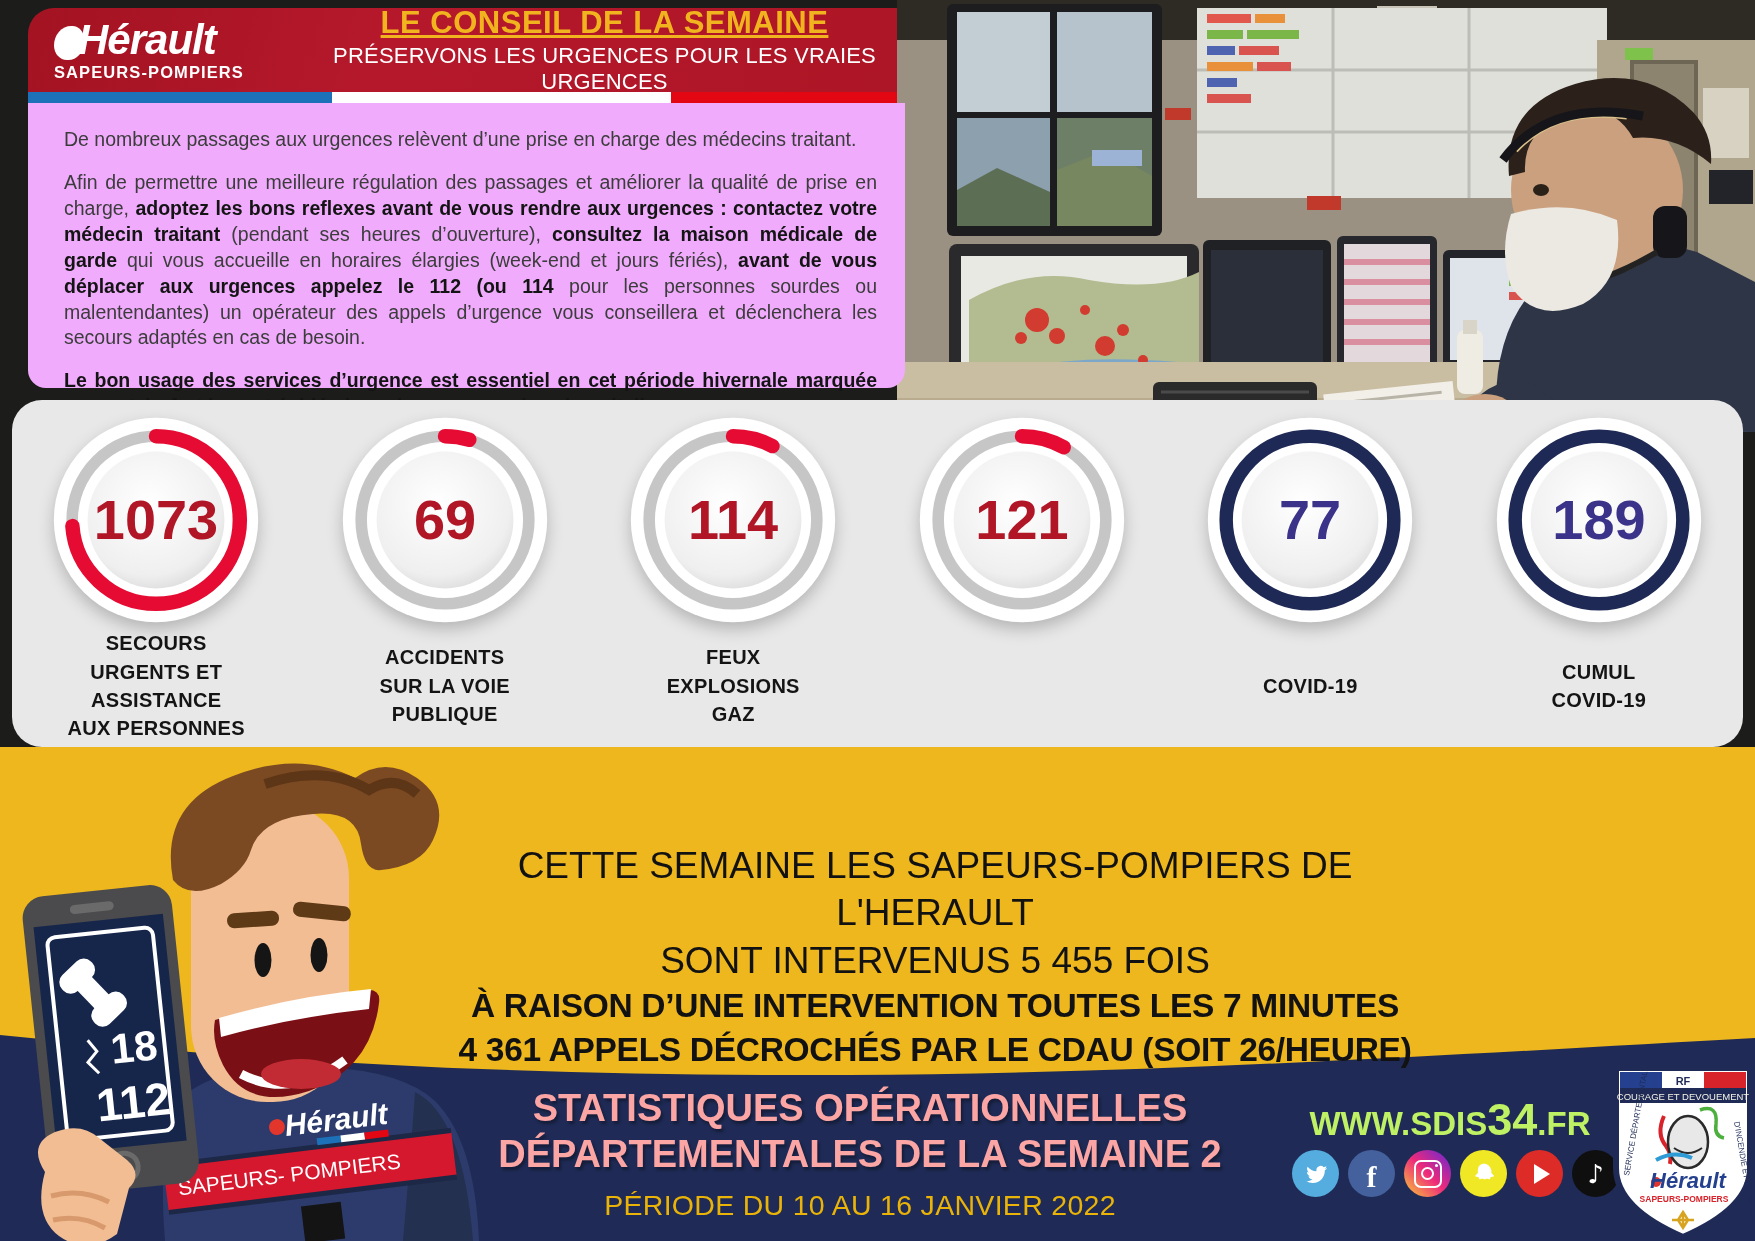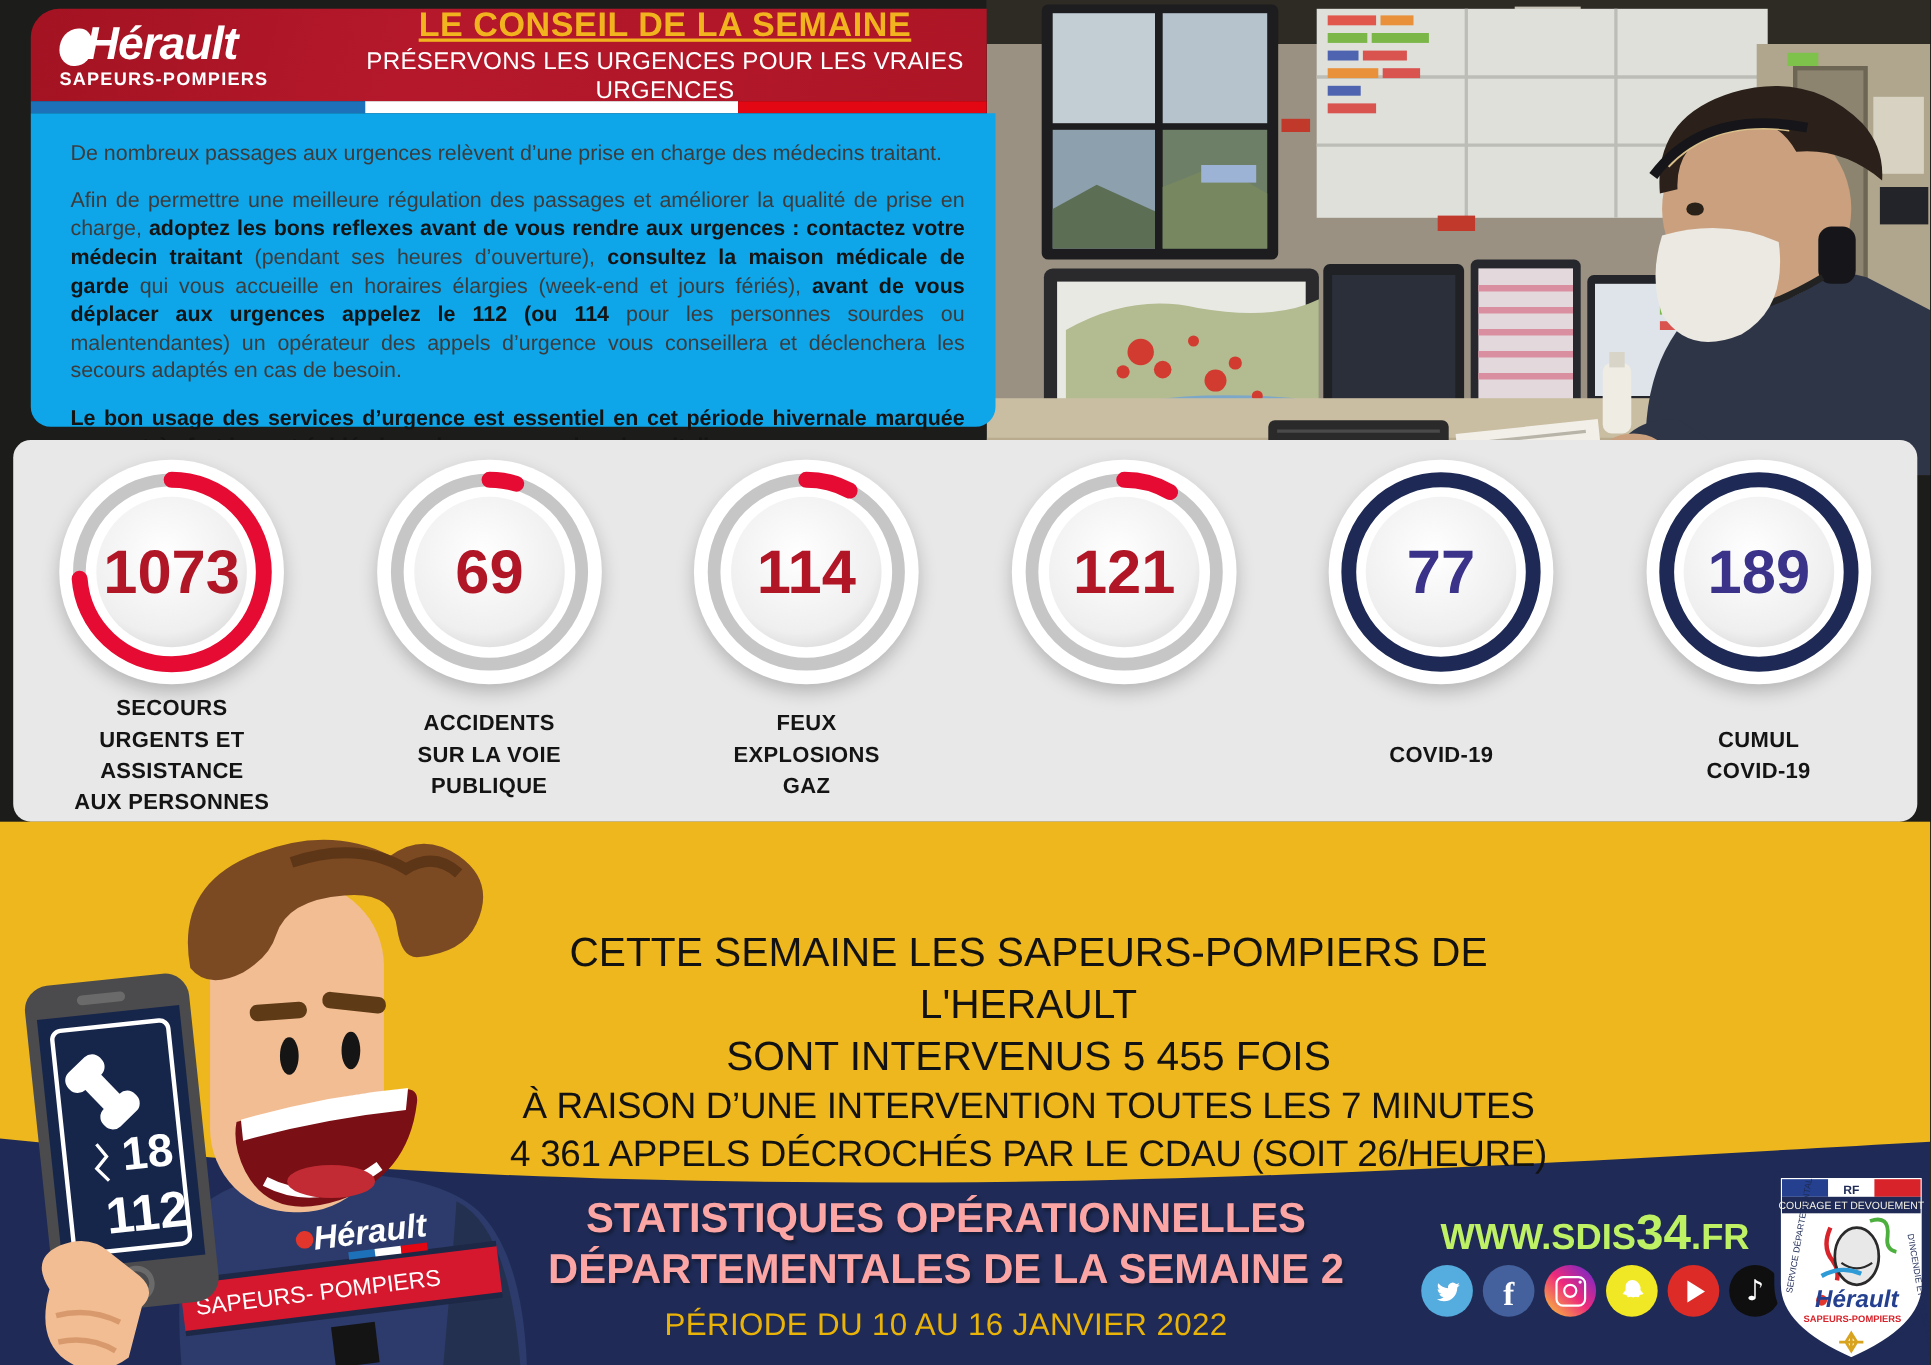--- a/index.html
+++ b/index.html
@@ -16,52 +16,52 @@
   #logo .name{font-size:42px;font-weight:bold;font-style:italic;color:#fff;letter-spacing:-1px;}
   #logo .sub{font-size:16.5px;font-weight:bold;color:#fff;letter-spacing:1.1px;margin-top:3px;}
   #header-titles{flex:1;text-align:center;padding-right:10px;}
   #header-title{color:#f1b41f;font-size:31px;font-weight:bold;letter-spacing:.5px;text-decoration:underline;}
   #header-subtitle{color:#fff;font-size:22px;font-weight:normal;margin-top:2px;letter-spacing:.2px;}
 
   #tricolor{position:absolute;left:28px;top:92px;width:869px;height:11px;display:flex;}
   #tricolor .b{width:35%;}#tricolor .w{width:39%;background:#fff;}#tricolor .r{flex:1;}
 
   
-  #advice{position:absolute;left:28px;top:103px;width:877px;height:285px;background:#0ea5e9;
+  #advice{position:absolute;left:28px;top:103px;width:877px;height:285px;background:#f0abfc;
           border-radius:0 0 18px 18px;box-sizing:border-box;padding:24px 28px 0 36px;
           font-size:19.5px;line-height:1.33;color:#3c3c3c;text-align:justify;}
   #advice p{margin:0 0 17px 0;}
   #advice .b{font-weight:bold;color:#141414;}
 
   
   #photo{position:absolute;left:897px;top:0;width:858px;height:432px;}
 
   
   #stats{position:absolute;left:12px;top:400px;width:1731px;height:347px;background:#e9e8e8;
-         border-radius:16px;display:flex;padding-top:14px;box-sizing:border-box;}
+         border-radius:30px;display:flex;padding-top:14px;box-sizing:border-box;}
   .gauge-col{flex:1;text-align:center;}
   .gauge-svg{width:212px;height:212px;filter:drop-shadow(0 7px 8px rgba(0,0,0,.22));}
   .gauge .ring-base{fill:none;stroke-width:12;}
   .gauge.red .ring-base{stroke:#c6c6c6;}
   .gauge.navy .ring-base{stroke:#1e2a55;stroke-width:14;}
   .gauge .arc{fill:none;stroke-width:15;stroke-linecap:round;}
   .gauge.red .arc{stroke:#e50b32;}
   .gauge.navy .arc{display:none;}
   .gauge-number{font-family:"Liberation Sans",sans-serif;font-weight:bold;font-size:58px;}
   .gauge.red .gauge-number{fill:#b01626;}
   .gauge.navy .gauge-number{fill:#3a3389;}
   .gauge-label{height:112px;display:flex;align-items:center;justify-content:center;
                font-size:20px;font-weight:bold;color:#141414;line-height:1.42;letter-spacing:.3px;}
 
   
   #yellow{position:absolute;left:0;top:747px;width:1755px;height:494px;background:#eeb71d;}
   #navy{position:absolute;left:0;top:860px;width:1755px;height:381px;}
   #highlights{position:absolute;left:430px;top:842px;width:1010px;text-align:center;color:#121212;}
   .hl-bold{font-size:37px;font-weight:normal;line-height:1.28;}
-  .hl-reg{font-size:33.5px;font-weight:normal;line-height:1.32;letter-spacing:-.3px;}
+  .hl-reg{font-size:33.5px;font-weight:bold;line-height:1.32;letter-spacing:-.3px;}
 
   
   #footer-left{position:absolute;left:480px;top:1086px;width:760px;text-align:center;}
   .ft-title{color:#fca5a5;font-size:38px;font-weight:bold;line-height:1.2;
             text-shadow:2px 3px 3px rgba(0,0,0,.35);}
   #footer-period{color:#eab308;font-size:28.5px;margin-top:12px;letter-spacing:.3px;}
   #website{position:absolute;left:1270px;top:1094px;width:360px;text-align:center;color:#bef264;
            font-weight:bold;white-space:nowrap;}
   #website .p1,#website .p3{font-size:33px;}
   #website .p2{font-size:45px;}

